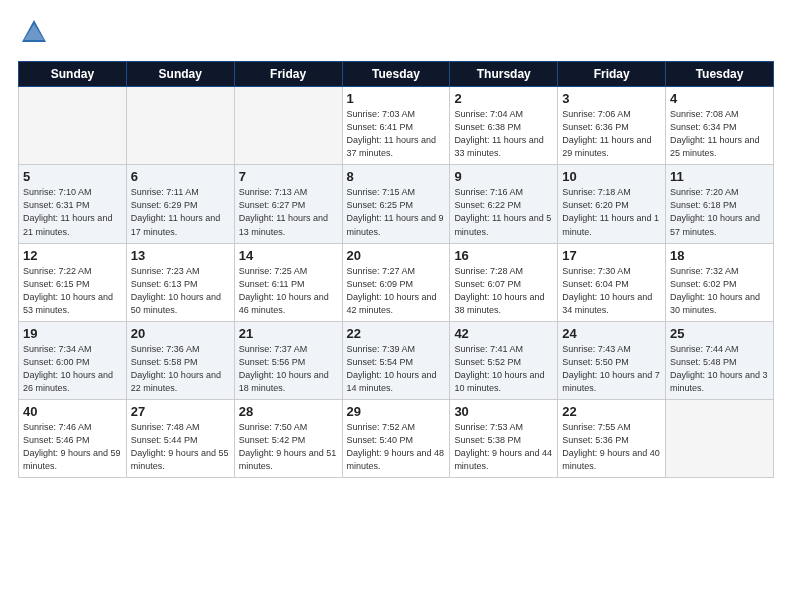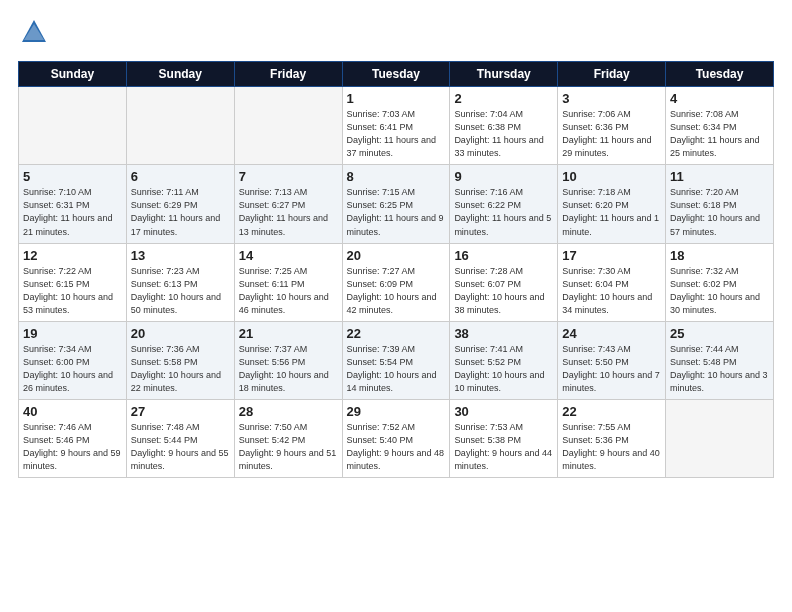--- a/index.html
+++ b/index.html
@@ -222,21 +222,21 @@
       </td>
           <td>
         <span class="day-num">21</span>
         <span class="day-info">Sunrise: 7:37 AM<br>Sunset: 5:56 PM<br>Daylight: 10 hours and 18 minutes.</span>
       </td>
           <td>
         <span class="day-num">22</span>
         <span class="day-info">Sunrise: 7:39 AM<br>Sunset: 5:54 PM<br>Daylight: 10 hours and 14 minutes.</span>
       </td>
           <td>
-        <span class="day-num">38</span>
+        <span class="day-num">42</span>
         <span class="day-info">Sunrise: 7:41 AM<br>Sunset: 5:52 PM<br>Daylight: 10 hours and 10 minutes.</span>
       </td>
           <td>
         <span class="day-num">24</span>
         <span class="day-info">Sunrise: 7:43 AM<br>Sunset: 5:50 PM<br>Daylight: 10 hours and 7 minutes.</span>
       </td>
           <td>
         <span class="day-num">25</span>
         <span class="day-info">Sunrise: 7:44 AM<br>Sunset: 5:48 PM<br>Daylight: 10 hours and 3 minutes.</span>
       </td>

